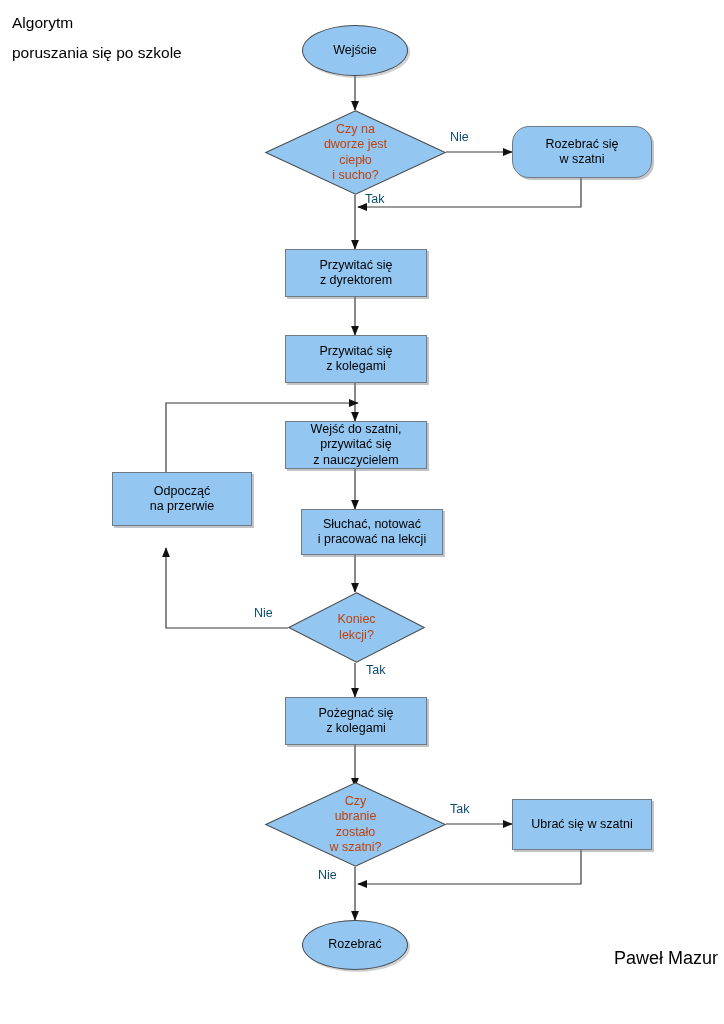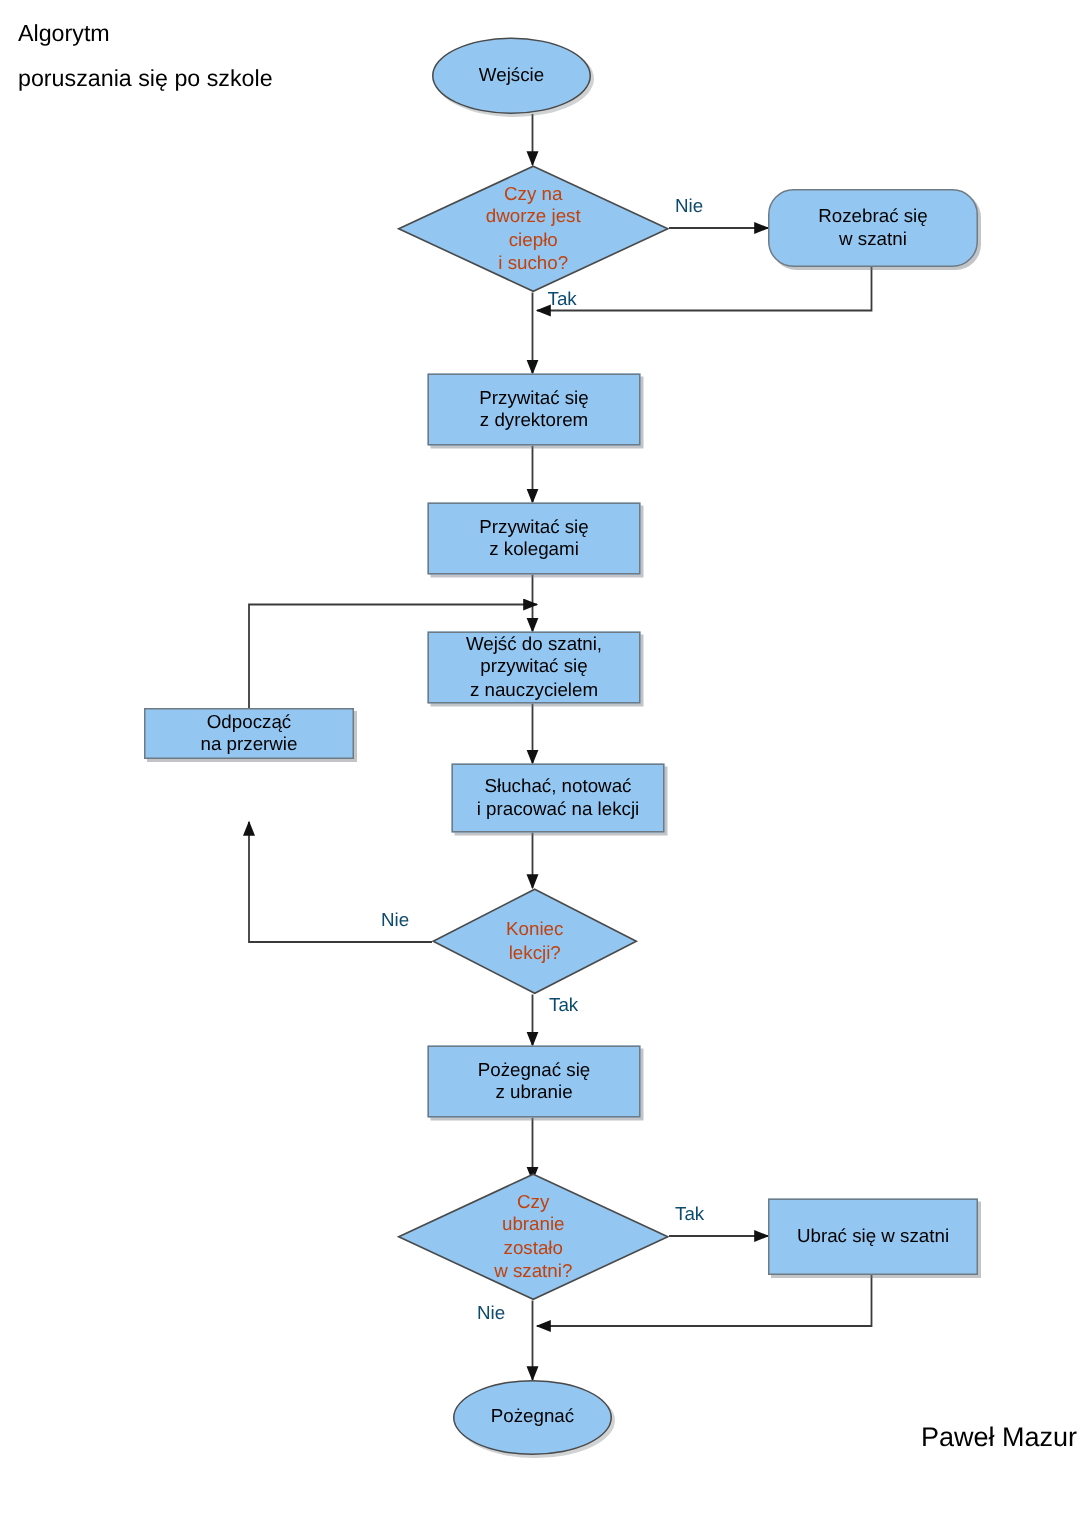--- a/index.html
+++ b/index.html
@@ -128,21 +128,21 @@
 
     <polyline points="581,850 581,884 358,884" marker-end="url(#arr)"></polyline>
 
     <line x1="355" y1="867" x2="355" y2="920" marker-end="url(#arr)"></line>
   </g>
 </svg>
 
 <div class="title">Algorytm
 poruszania się po szkole</div>
 
-<div class="node term" style="left:288px; top:25px; width:106px; height:51px;">
+<div class="node term" style="left:302px; top:25px; width:106px; height:51px;">
   <span class="nodetext">Wejście</span>
 </div>
 
 <div class="diamond-wrap" style="left:265px; top:110px; width:181px; height:85px;">
   <svg width="181" height="85" viewBox="0 0 181 85">
     <polygon points="90.5,0.8 180.2,42.5 90.5,84.2 0.8,42.5" fill="#93C7F2" stroke="#4a4a4a" stroke-width="1.1"></polygon>
   </svg>
   <div class="diamond-label">Czy na
 dworze jest
 ciepło
@@ -168,54 +168,54 @@
   <span class="nodetext">Wejść do szatni,
 przywitać się
 z nauczycielem</span>
 </div>
 
 <div class="node proc" style="left:285px; top:509px; width:142px; height:46px;margin-left:16px;">
   <span class="nodetext">Słuchać, notować
 i pracować na lekcji</span>
 </div>
 
-<div class="node proc" style="left:96px; top:472px; width:140px; height:34px;align-items:center;">
+<div class="node proc" style="left:112px; top:472px; width:140px; height:54px;align-items:center;">
   <span class="nodetext">Odpocząć
 na przerwie</span>
 </div>
 
 <div class="diamond-wrap" style="left:288px; top:592px; width:137px; height:71px;">
   <svg width="137" height="71" viewBox="0 0 137 71">
     <polygon points="68.5,0.8 136.2,35.5 68.5,70.2 0.8,35.5" fill="#93C7F2" stroke="#4a4a4a" stroke-width="1.1"></polygon>
   </svg>
   <div class="diamond-label">Koniec
 lekcji?</div>
 </div>
 
 <div class="node proc" style="left:285px; top:697px; width:142px; height:48px;">
   <span class="nodetext">Pożegnać się
-z ubranie</span>
+z kolegami</span>
 </div>
 
 <div class="diamond-wrap" style="left:265px; top:782px; width:181px; height:85px;">
   <svg width="181" height="85" viewBox="0 0 181 85">
     <polygon points="90.5,0.8 180.2,42.5 90.5,84.2 0.8,42.5" fill="#93C7F2" stroke="#4a4a4a" stroke-width="1.1"></polygon>
   </svg>
   <div class="diamond-label">Czy
 ubranie
 zostało
 w szatni?</div>
 </div>
 
 <div class="node proc" style="left:512px; top:799px; width:140px; height:51px;">
   <span class="nodetext">Ubrać się w szatni</span>
 </div>
 
 <div class="node term" style="left:302px; top:920px; width:106px; height:50px;">
-  <span class="nodetext">Pożegnać</span>
+  <span class="nodetext">Rozebrać</span>
 </div>
 
 <div class="edge-label" style="left:450px; top:130px;">Nie</div>
 <div class="edge-label" style="left:365px; top:192px;">Tak</div>
 <div class="edge-label" style="left:254px; top:606px;">Nie</div>
 <div class="edge-label" style="left:366px; top:663px;">Tak</div>
 <div class="edge-label" style="left:450px; top:802px;">Tak</div>
 <div class="edge-label" style="left:318px; top:868px;">Nie</div>
 
 <div class="credit">Paweł Mazur</div>

